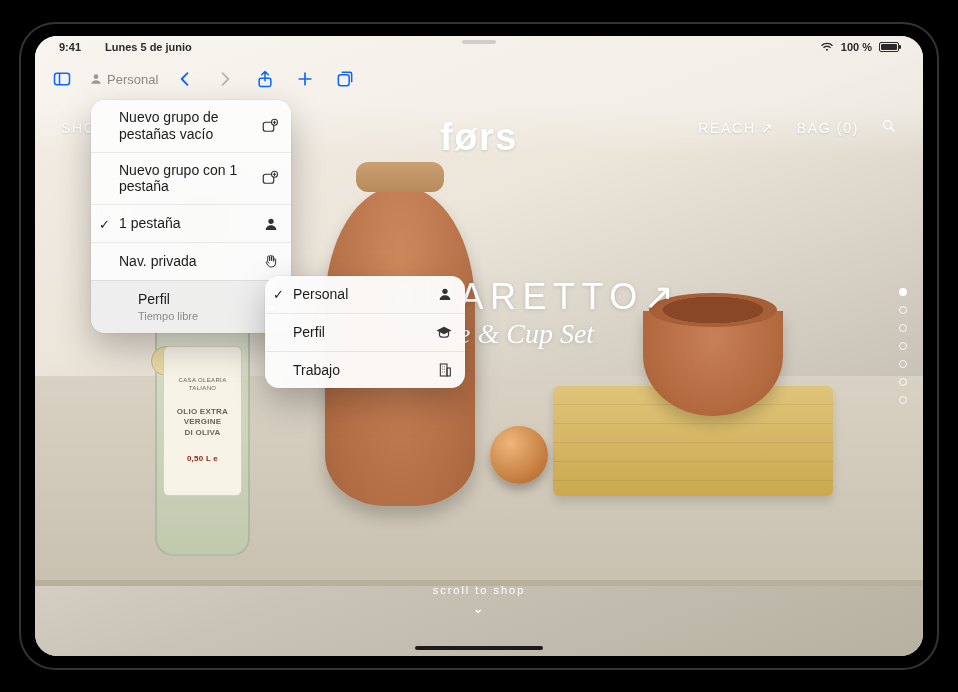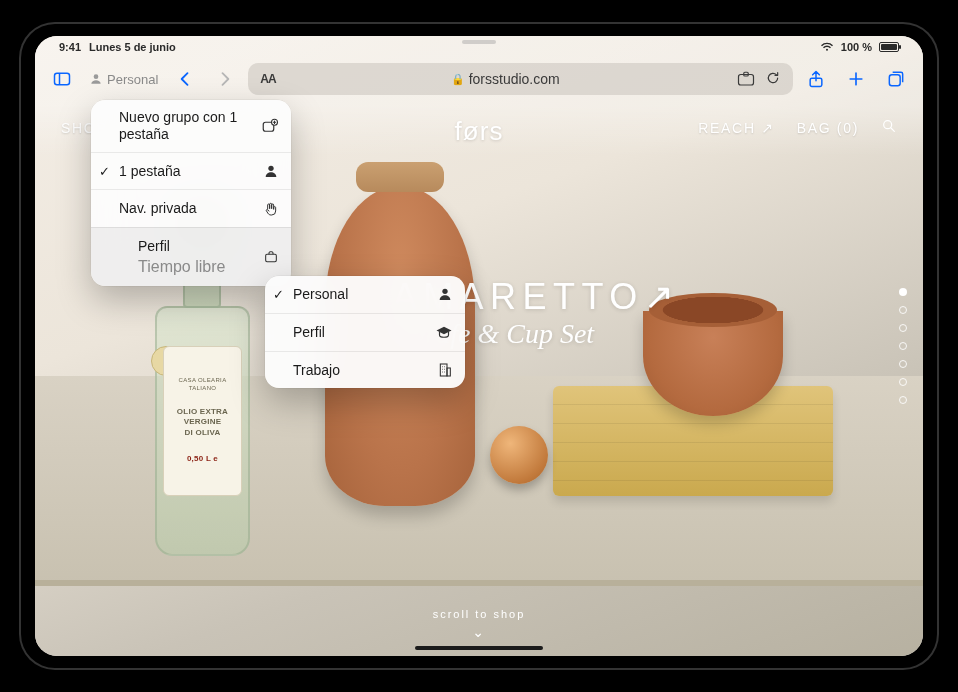--- a/index.html
+++ b/index.html
@@ -26,21 +26,21 @@
   
   .statusbar {
     position: absolute; top: 0; left: 0; right: 0;
     height: 22px;
     display: flex; align-items: center;
     font-size: 11px; font-weight: 600;
     color: #2a2a2a;
     padding: 0 24px;
     z-index: 50;
   }
-  .statusbar .left { flex: 0 0 auto; display: flex; gap: 8px; }
+  .statusbar .left { flex: 0 0 auto; display: flex; gap: 24px; }
   .statusbar .center { flex: 1; }
   .statusbar .right { flex: 0 0 auto; display: flex; align-items: center; gap: 7px; }
   .bat { width: 20px; height: 10px; border: 1px solid #2a2a2a; border-radius: 2px; position: relative; }
   .bat::after { content:""; position:absolute; right:-3px; top:2px; width:2px; height:4px; background:#2a2a2a; border-radius:1px;}
   .bat .fill { position:absolute; inset:1px; background:#2a2a2a; border-radius:1px; }
   .wifi { width:14px; height:10px; position:relative; }
   .wifi svg { display:block; }
 
   
   .grabber { position:absolute; top:4px; left:50%; transform:translateX(-50%); width:34px; height:4px; background:#999; border-radius:2px; opacity:.4; z-index:51;}
@@ -95,27 +95,27 @@
     display:flex; align-items:center; justify-content:space-between;
     padding: 0 26px;
     color:#fff;
     font-size:14px; letter-spacing:.12em;
     text-shadow: 0 1px 2px rgba(0,0,0,.15);
     z-index:3;
   }
   .site-header .left, .site-header .right { display:flex; gap:22px; align-items:center; }
   .site-logo {
     position:absolute; top:80px; left:50%; transform:translateX(-50%);
-    color:#fff; font-size:26px; font-weight:400; letter-spacing:.04em;
+    color:#fff; font-size:38px; font-weight:700; letter-spacing:.04em;
     z-index:3;
     text-shadow: 0 1px 3px rgba(0,0,0,.15);
   }
 
   .scroll-hint {
-    position:absolute; bottom:16px; left:50%; transform:translateX(-50%);
+    position:absolute; bottom:40px; left:50%; transform:translateX(-50%);
     color:#fff; font-size:11px; letter-spacing:.18em;
     text-align:center;
     z-index:3;
   }
   .scroll-hint .chev { margin-top:4px; font-size:14px;}
 
   .pagedots {
     position:absolute; right:16px; top:50%; transform:translateY(-50%);
     display:flex; flex-direction:column; gap:10px;
     z-index:3;
@@ -196,21 +196,21 @@
     min-height: 22px;
   }
   .menu .row + .row { border-top: .5px solid rgba(0,0,0,.08); }
   .menu .row.tall { padding-top:9px; padding-bottom:9px; }
   .menu .row .check {
     position:absolute; left:8px; top:50%; transform:translateY(-50%);
     font-size:13px; color:#1b1b1b;
   }
   .menu .row .label { flex:1; line-height:1.2; }
   .menu .row .label .two { display:block; }
-  .menu .row .sub { font-size:16px; color:#8a8a8a; margin-top:2px; display:block;}
+  .menu .row .sub { font-size:11px; color:#8a8a8a; margin-top:2px; display:block;}
   .menu .row .glyph { width:22px; display:flex; justify-content:flex-end; color:#333; }
   .menu .row.sel { background: rgba(0,0,0,.05); padding-left: 47px; }
 
   .menu.primary { top: 64px; left: 56px; width: 200px; }
   .menu.profiles { top: 240px; left: 230px; width: 200px; }
 
   
   .homebar { position:absolute; bottom:6px; left:50%; transform:translateX(-50%);
              width:128px; height:4px; border-radius:3px; background:#1b1b1b; z-index:70;}
 
@@ -262,39 +262,20 @@
         <svg class="ic" viewBox="0 0 24 24">
             <path d="M15 5l-7 7 7 7" fill="none" stroke="#0a66ff" stroke-width="2.2" stroke-linecap="round" stroke-linejoin="round"></path>
           </svg>
       </div>
       <div class="tbtn gray">
         <svg class="ic" viewBox="0 0 24 24">
             <path d="M9 5l7 7-7 7" fill="none" stroke="#b6b6b6" stroke-width="2.2" stroke-linecap="round" stroke-linejoin="round"></path>
           </svg>
       </div>
 
-      <div class="urlbar">
-        <span class="aA">AA</span>
-        <span class="host">
-          <span class="lock">🔒</span>
-          <span>forsstudio.com</span>
-        </span>
-        <span class="ext">
-          <svg width="18" height="16" viewBox="0 0 24 20">
-              <rect x="2" y="4" width="20" height="14" rx="3" fill="none" stroke="#3a3a3a" stroke-width="1.6"></rect>
-              <rect x="9" y="1" width="6" height="5" rx="1.5" fill="none" stroke="#3a3a3a" stroke-width="1.6"></rect>
-            </svg>
-        </span>
-        <span class="reload">
-          <svg width="16" height="16" viewBox="0 0 24 24">
-              <path d="M19 12a7 7 0 11-2.05-4.95" fill="none" stroke="#3a3a3a" stroke-width="1.8" stroke-linecap="round"></path>
-              <path d="M19 4v4h-4" fill="none" stroke="#3a3a3a" stroke-width="1.8" stroke-linecap="round" stroke-linejoin="round"></path>
-            </svg>
-        </span>
-      </div>
 
       <div class="tbtn">
         <svg class="ic" viewBox="0 0 24 24">
             <path d="M12 3v11M8 7l4-4 4 4" fill="none" stroke="#0a66ff" stroke-width="1.8" stroke-linecap="round" stroke-linejoin="round"></path>
             <rect x="5" y="11" width="14" height="10" rx="2" fill="none" stroke="#0a66ff" stroke-width="1.8"></rect>
           </svg>
       </div>
       <div class="tbtn">
         <svg class="ic" viewBox="0 0 24 24">
             <path d="M12 5v14M5 12h14" stroke="#0a66ff" stroke-width="2" stroke-linecap="round"></path>
@@ -365,30 +346,42 @@
 
       <div class="scroll-hint">
         <div>scroll to shop</div>
         <div class="chev">⌄</div>
       </div>
     </div>
 
     <div class="menu primary">
       <div class="row tall">
         <span class="label">
-            <span class="two">Nuevo grupo con 1 pestaña</span>
+            <span class="two">Nuevo grupo de pestañas vacío</span>
           </span>
         <span class="glyph">
           <svg width="18" height="16" viewBox="0 0 24 20">
               <rect x="3" y="5" width="14" height="12" rx="3" fill="none" stroke="#333" stroke-width="1.6"></rect>
               <circle cx="18" cy="5" r="4" fill="#fff" stroke="#333" stroke-width="1.4"></circle>
               <path d="M18 3.4v3.2M16.4 5h3.2" stroke="#333" stroke-width="1.4" stroke-linecap="round"></path>
             </svg>
         </span>
       </div>
+      <div class="row tall">
+        <span class="label">
+            <span class="two">Nuevo grupo con 1 pestaña</span>
+          </span>
+        <span class="glyph">
+          <svg width="18" height="16" viewBox="0 0 24 20">
+              <rect x="3" y="5" width="14" height="12" rx="3" fill="none" stroke="#333" stroke-width="1.6"></rect>
+              <circle cx="18" cy="5" r="4" fill="#fff" stroke="#333" stroke-width="1.4"></circle>
+              <path d="M18 3.4v3.2M16.4 5h3.2" stroke="#333" stroke-width="1.4" stroke-linecap="round"></path>
+            </svg>
+        </span>
+      </div>
       <div class="row">
         <span class="check">✓</span>
         <span class="label">1 pestaña</span>
         <span class="glyph">
           <svg width="16" height="16" viewBox="0 0 24 24">
               <circle cx="12" cy="8" r="4" fill="#333"></circle>
               <path d="M4 21c0-4 4-7 8-7s8 3 8 7" fill="#333"></path>
             </svg>
         </span>
       </div>

